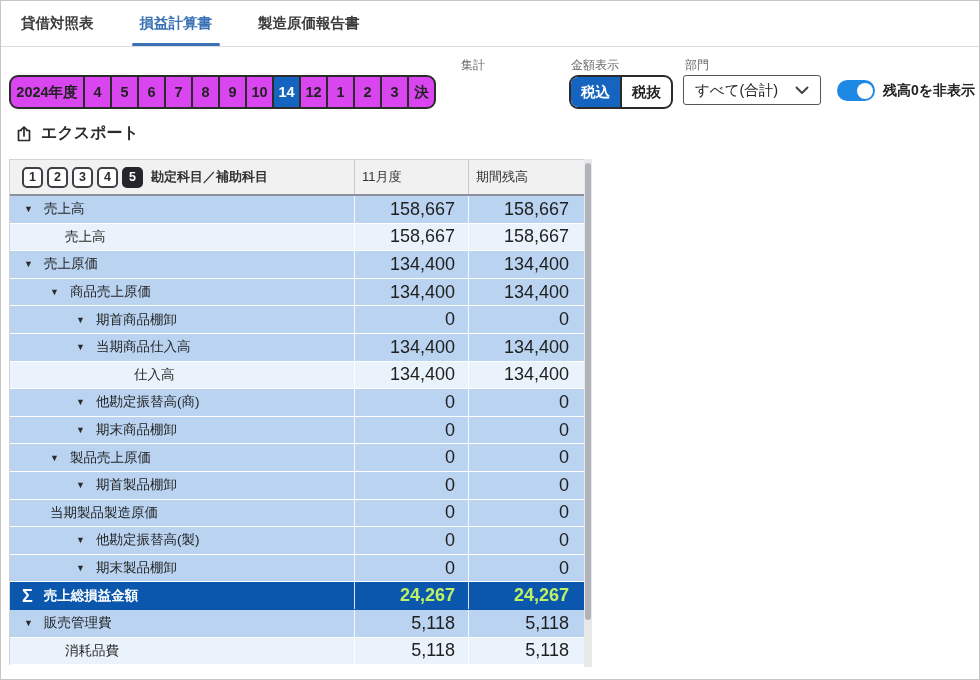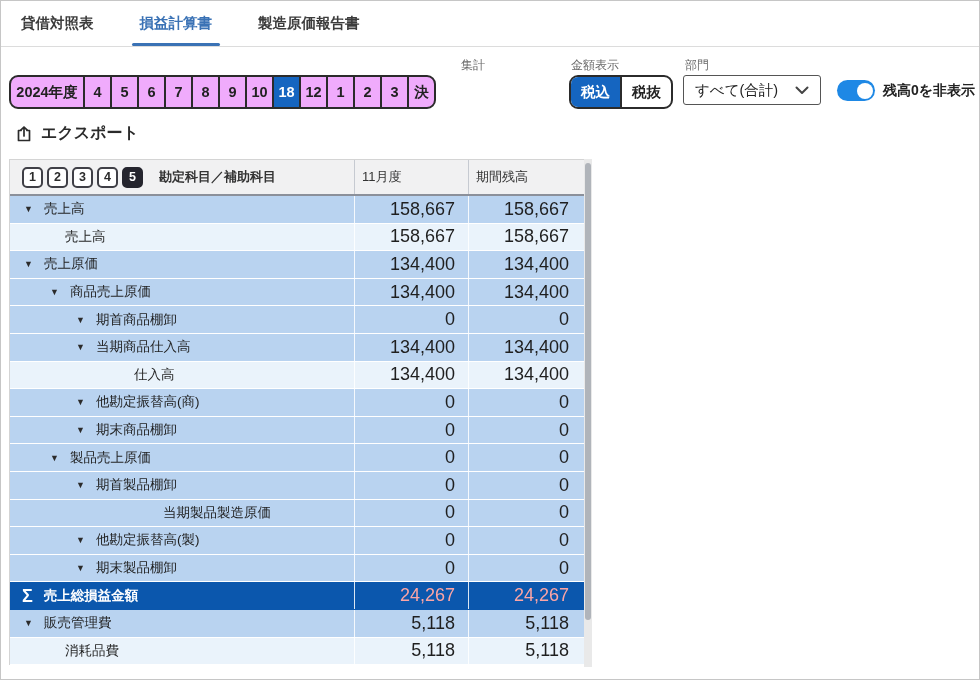--- a/index.html
+++ b/index.html
@@ -11,21 +11,21 @@
           display:flex;align-items:flex-end;padding-left:18px;box-sizing:border-box;gap:42px}
   .tab{font-size:14.5px;font-weight:600;color:#3c3c3c;padding:10px 2px 13px;position:relative;cursor:pointer;white-space:nowrap}
   .tab.active{color:var(--tab-active)}
   .tab.active::after{content:"";position:absolute;left:-6px;right:-6px;bottom:0;height:3px;
           background:var(--tab-active);border-radius:2px}
 
   
   .controls{position:absolute;left:0;top:46px;width:100%;height:70px}
   .small-label{position:absolute;top:10px;font-size:12px;color:#6b6b6b;white-space:nowrap}
   .period{position:absolute;left:8px;top:28px;height:30px;border:2px solid #2b2b2b;border-radius:9px;
-          display:flex;overflow:hidden;background:#f0abfc}
+          display:flex;overflow:hidden;background:#d946ef}
   .pcell{display:flex;align-items:center;justify-content:center;width:25px;border-left:2px solid #2b2b2b;
          font-size:14.5px;font-weight:700;color:#222;cursor:pointer}
   .pcell.year{width:72px;border-left:none}
   .pcell.sel{background:var(--accent);color:#fff}
 
   .seg{position:absolute;top:28px;height:30px;border:2px solid #2b2b2b;border-radius:9px;display:flex;
        overflow:hidden;background:#fff}
   .segopt{min-width:43px;padding:0 3px;display:flex;align-items:center;justify-content:center;font-size:14.5px;
        font-weight:700;color:#222;border-left:2px solid #2b2b2b;cursor:pointer;white-space:nowrap}
   .segopt:first-child{border-left:none}
@@ -52,30 +52,30 @@
        border-bottom:2px solid #8b909a;box-sizing:border-box}
   .th{display:flex;align-items:center;font-size:13px;color:#333;box-sizing:border-box}
   .c1{width:344px}
   .c2,.c3{width:114px}
   .th.c1{padding-left:12px}
   .th.c2,.th.c3{border-left:1px solid #c6cad1;padding-left:7px}
   .lvlbtn{width:21px;height:21px;border:2px solid #3f3f46;border-radius:5px;background:#fff;display:flex;
        align-items:center;justify-content:center;font-size:12.5px;font-weight:700;color:#2b2b2b;
        margin-right:4px;cursor:pointer;box-sizing:border-box;padding:0;font-family:inherit}
   .lvlbtn.sel{background:#25252e;border-color:#25252e;color:#fff}
-  .thead-label{font-weight:700;font-size:13px;margin-left:12px}
+  .thead-label{font-weight:700;font-size:13px;margin-left:4px}
 
   .trow{display:flex;height:27.6px;box-sizing:border-box;border-bottom:1px solid #fff;cursor:pointer}
   .cell{display:flex;align-items:center;box-sizing:border-box}
   .v{justify-content:flex-end;padding-right:13px;font-size:18px;color:#1f1f1f;
      border-left:1px solid rgba(255,255,255,.85)}
   .trow.group{background:var(--row-blue)}
   .trow.sub{background:var(--row-light)}
   .trow.total{background:var(--row-total);border-bottom:1px solid var(--row-total)}
-  .trow.total .v{color:#fca5a5;font-weight:400}
+  .trow.total .v{color:#bef264;font-weight:700}
   .arrow{font-size:9px;color:#2b2b2b;margin-right:9px;width:11px;flex:0 0 auto}
   .acct{font-size:13.5px;color:#1f1f1f;white-space:nowrap}
   .trow.total .acct{color:#fff;font-weight:700;font-size:13.5px}
   .sigma{color:#fff;font-size:18px;font-weight:700;margin-right:11px;line-height:1}
 
   .vscroll{position:absolute;right:0;top:0;bottom:0;width:8px;background:#e9e9e9}
   .vthumb{position:absolute;left:1px;right:1px;top:4px;height:90%;background:#b0b4ba;border-radius:3px}
 </style>
 </head>
 <body>
@@ -91,21 +91,21 @@
   <div class="controls">
     <div class="period">
         <div class="pcell year">2024年度</div>
         <div class="pcell">4</div>
         <div class="pcell">5</div>
         <div class="pcell">6</div>
         <div class="pcell">7</div>
         <div class="pcell">8</div>
         <div class="pcell">9</div>
         <div class="pcell">10</div>
-        <div class="pcell sel">18</div>
+        <div class="pcell sel">14</div>
         <div class="pcell">12</div>
         <div class="pcell">1</div>
         <div class="pcell">2</div>
         <div class="pcell">3</div>
         <div class="pcell">決</div>
       </div>
 
     <div class="small-label" style="left:460px">集計</div>
 
     <div class="small-label" style="left:570px">金額表示</div>
@@ -233,21 +233,21 @@
           </div>
           <div class="trow group">
             <div class="cell c1" style="padding-left: 66px;">
               <div class="arrow">▼</div>
               <div class="acct">期首製品棚卸</div>
             </div>
             <div class="cell v c2">0</div>
             <div class="cell v c3">0</div>
           </div>
           <div class="trow group">
-            <div class="cell c1" style="padding-left: 70px; justify-content: center;">
+            <div class="cell c1" style="padding-left: 40px;">
               <div class="acct">当期製品製造原価</div>
             </div>
             <div class="cell v c2">0</div>
             <div class="cell v c3">0</div>
           </div>
           <div class="trow group">
             <div class="cell c1" style="padding-left: 66px;">
               <div class="arrow">▼</div>
               <div class="acct">他勘定振替高(製)</div>
             </div>

